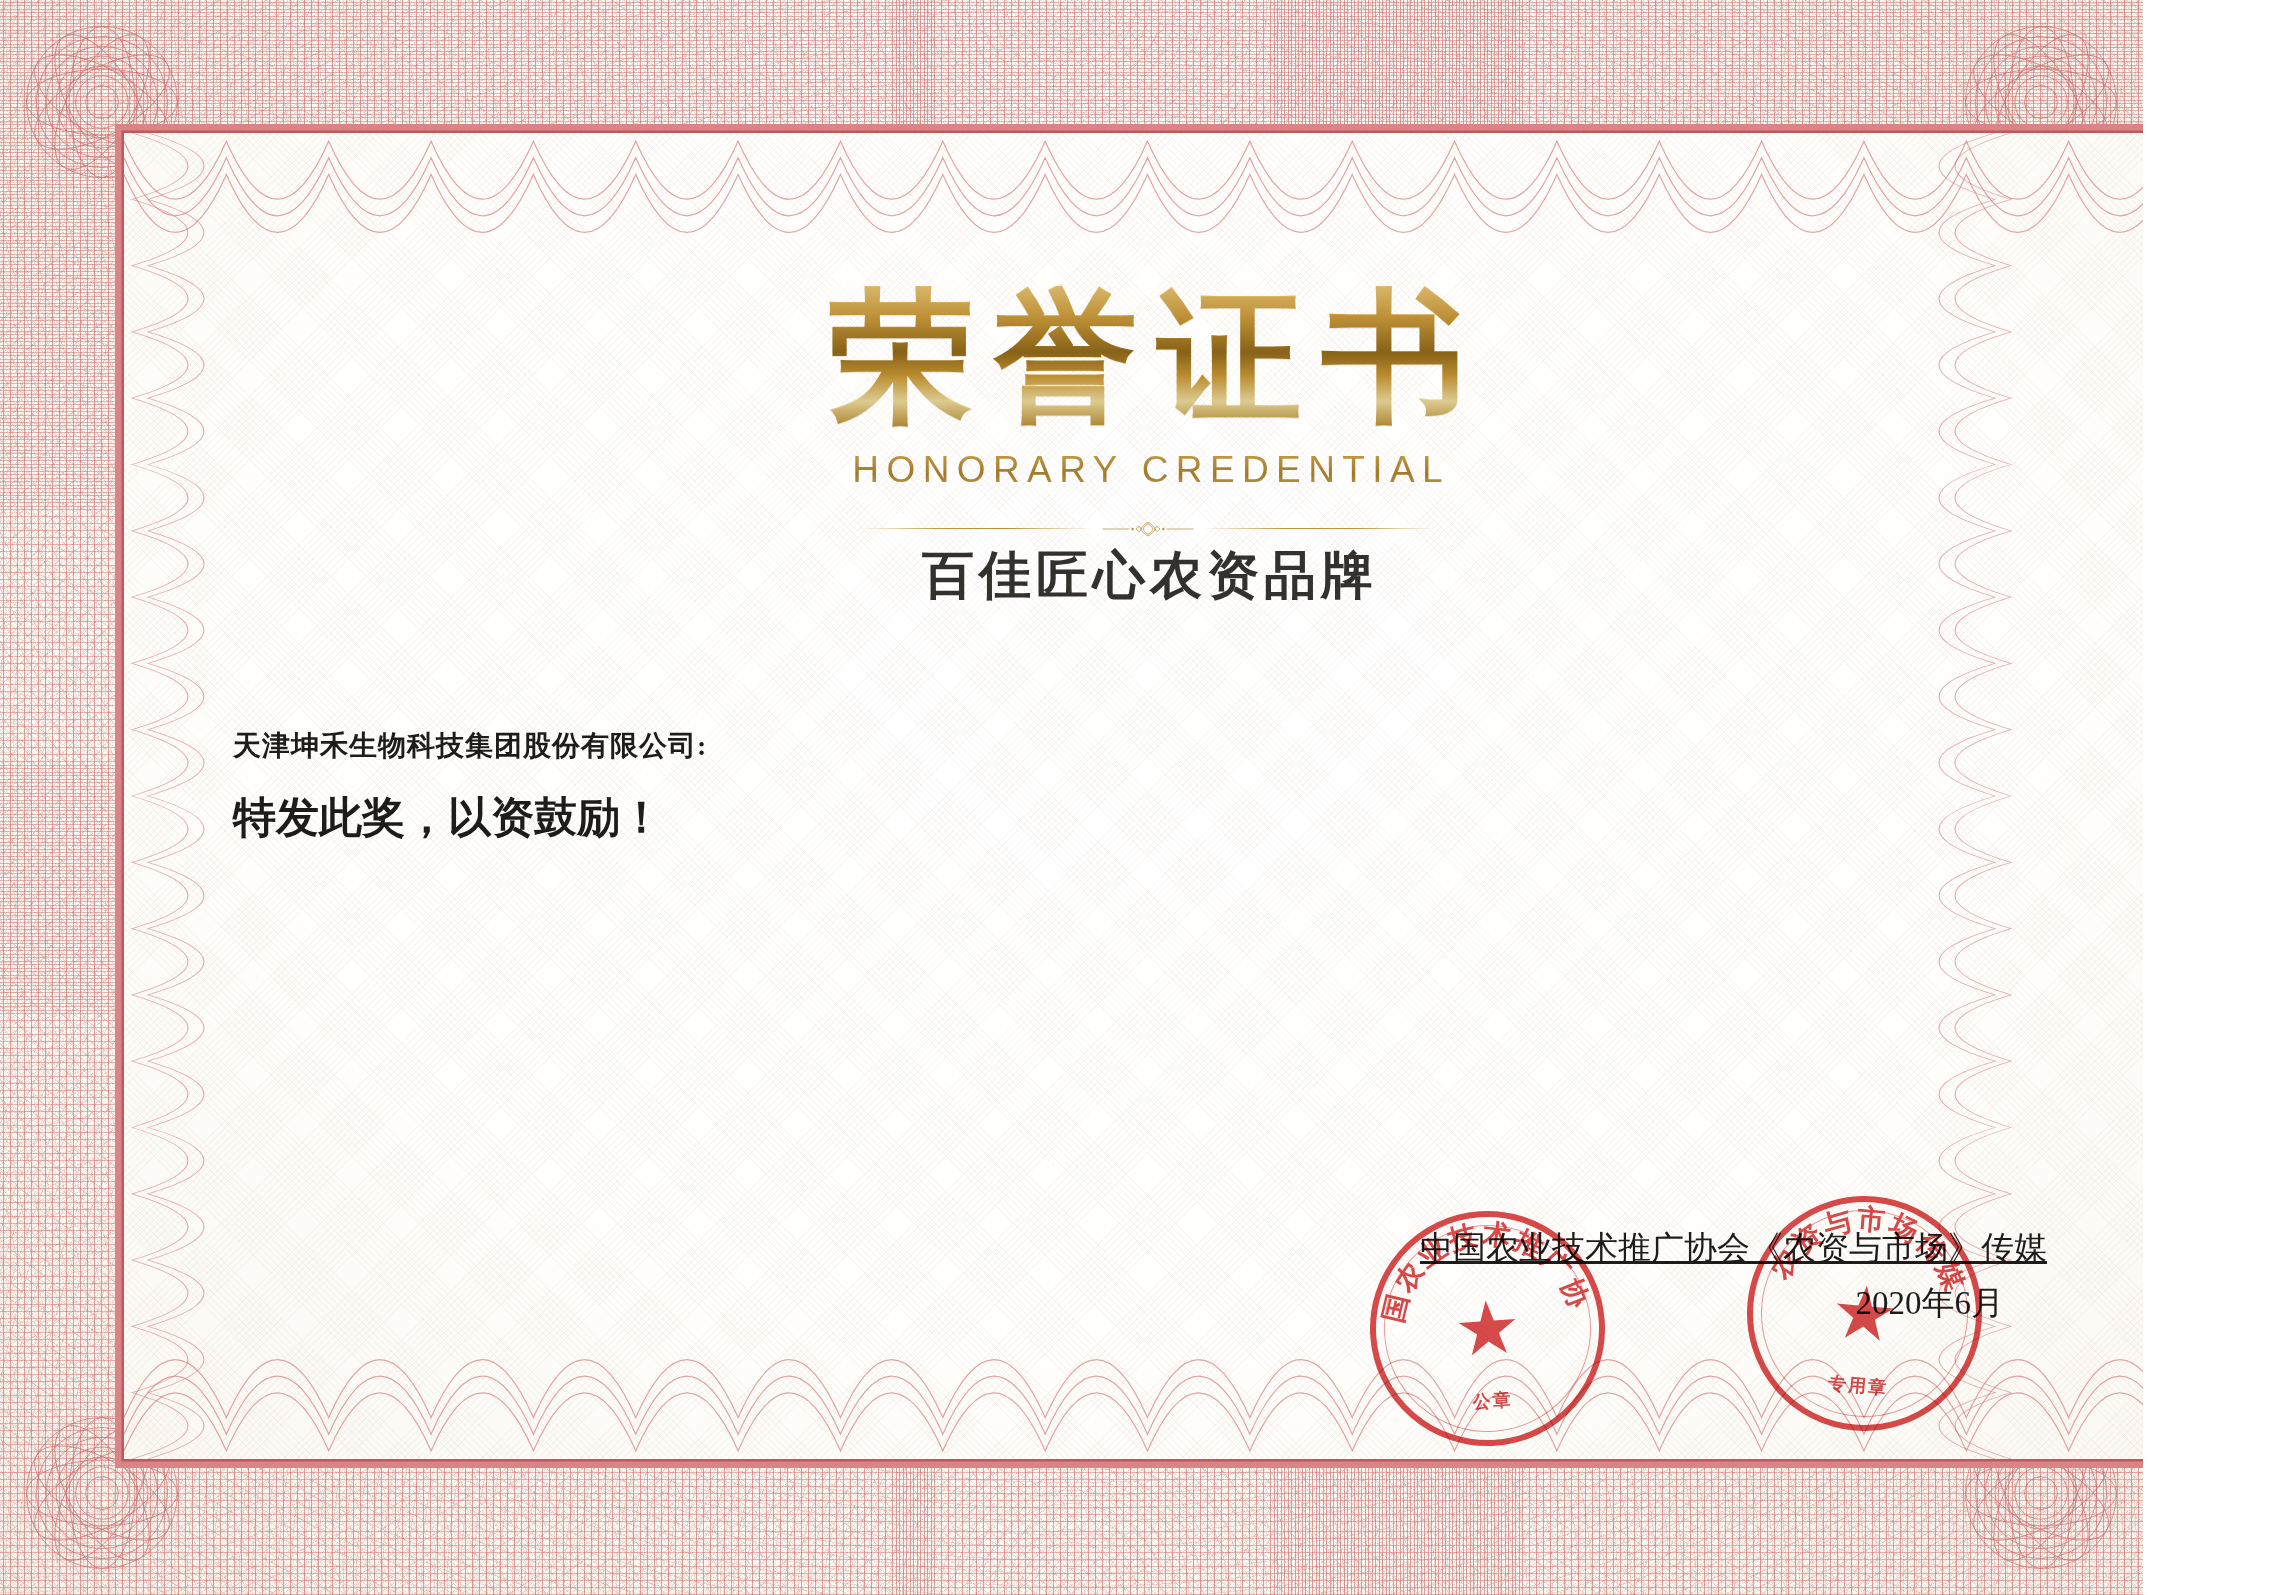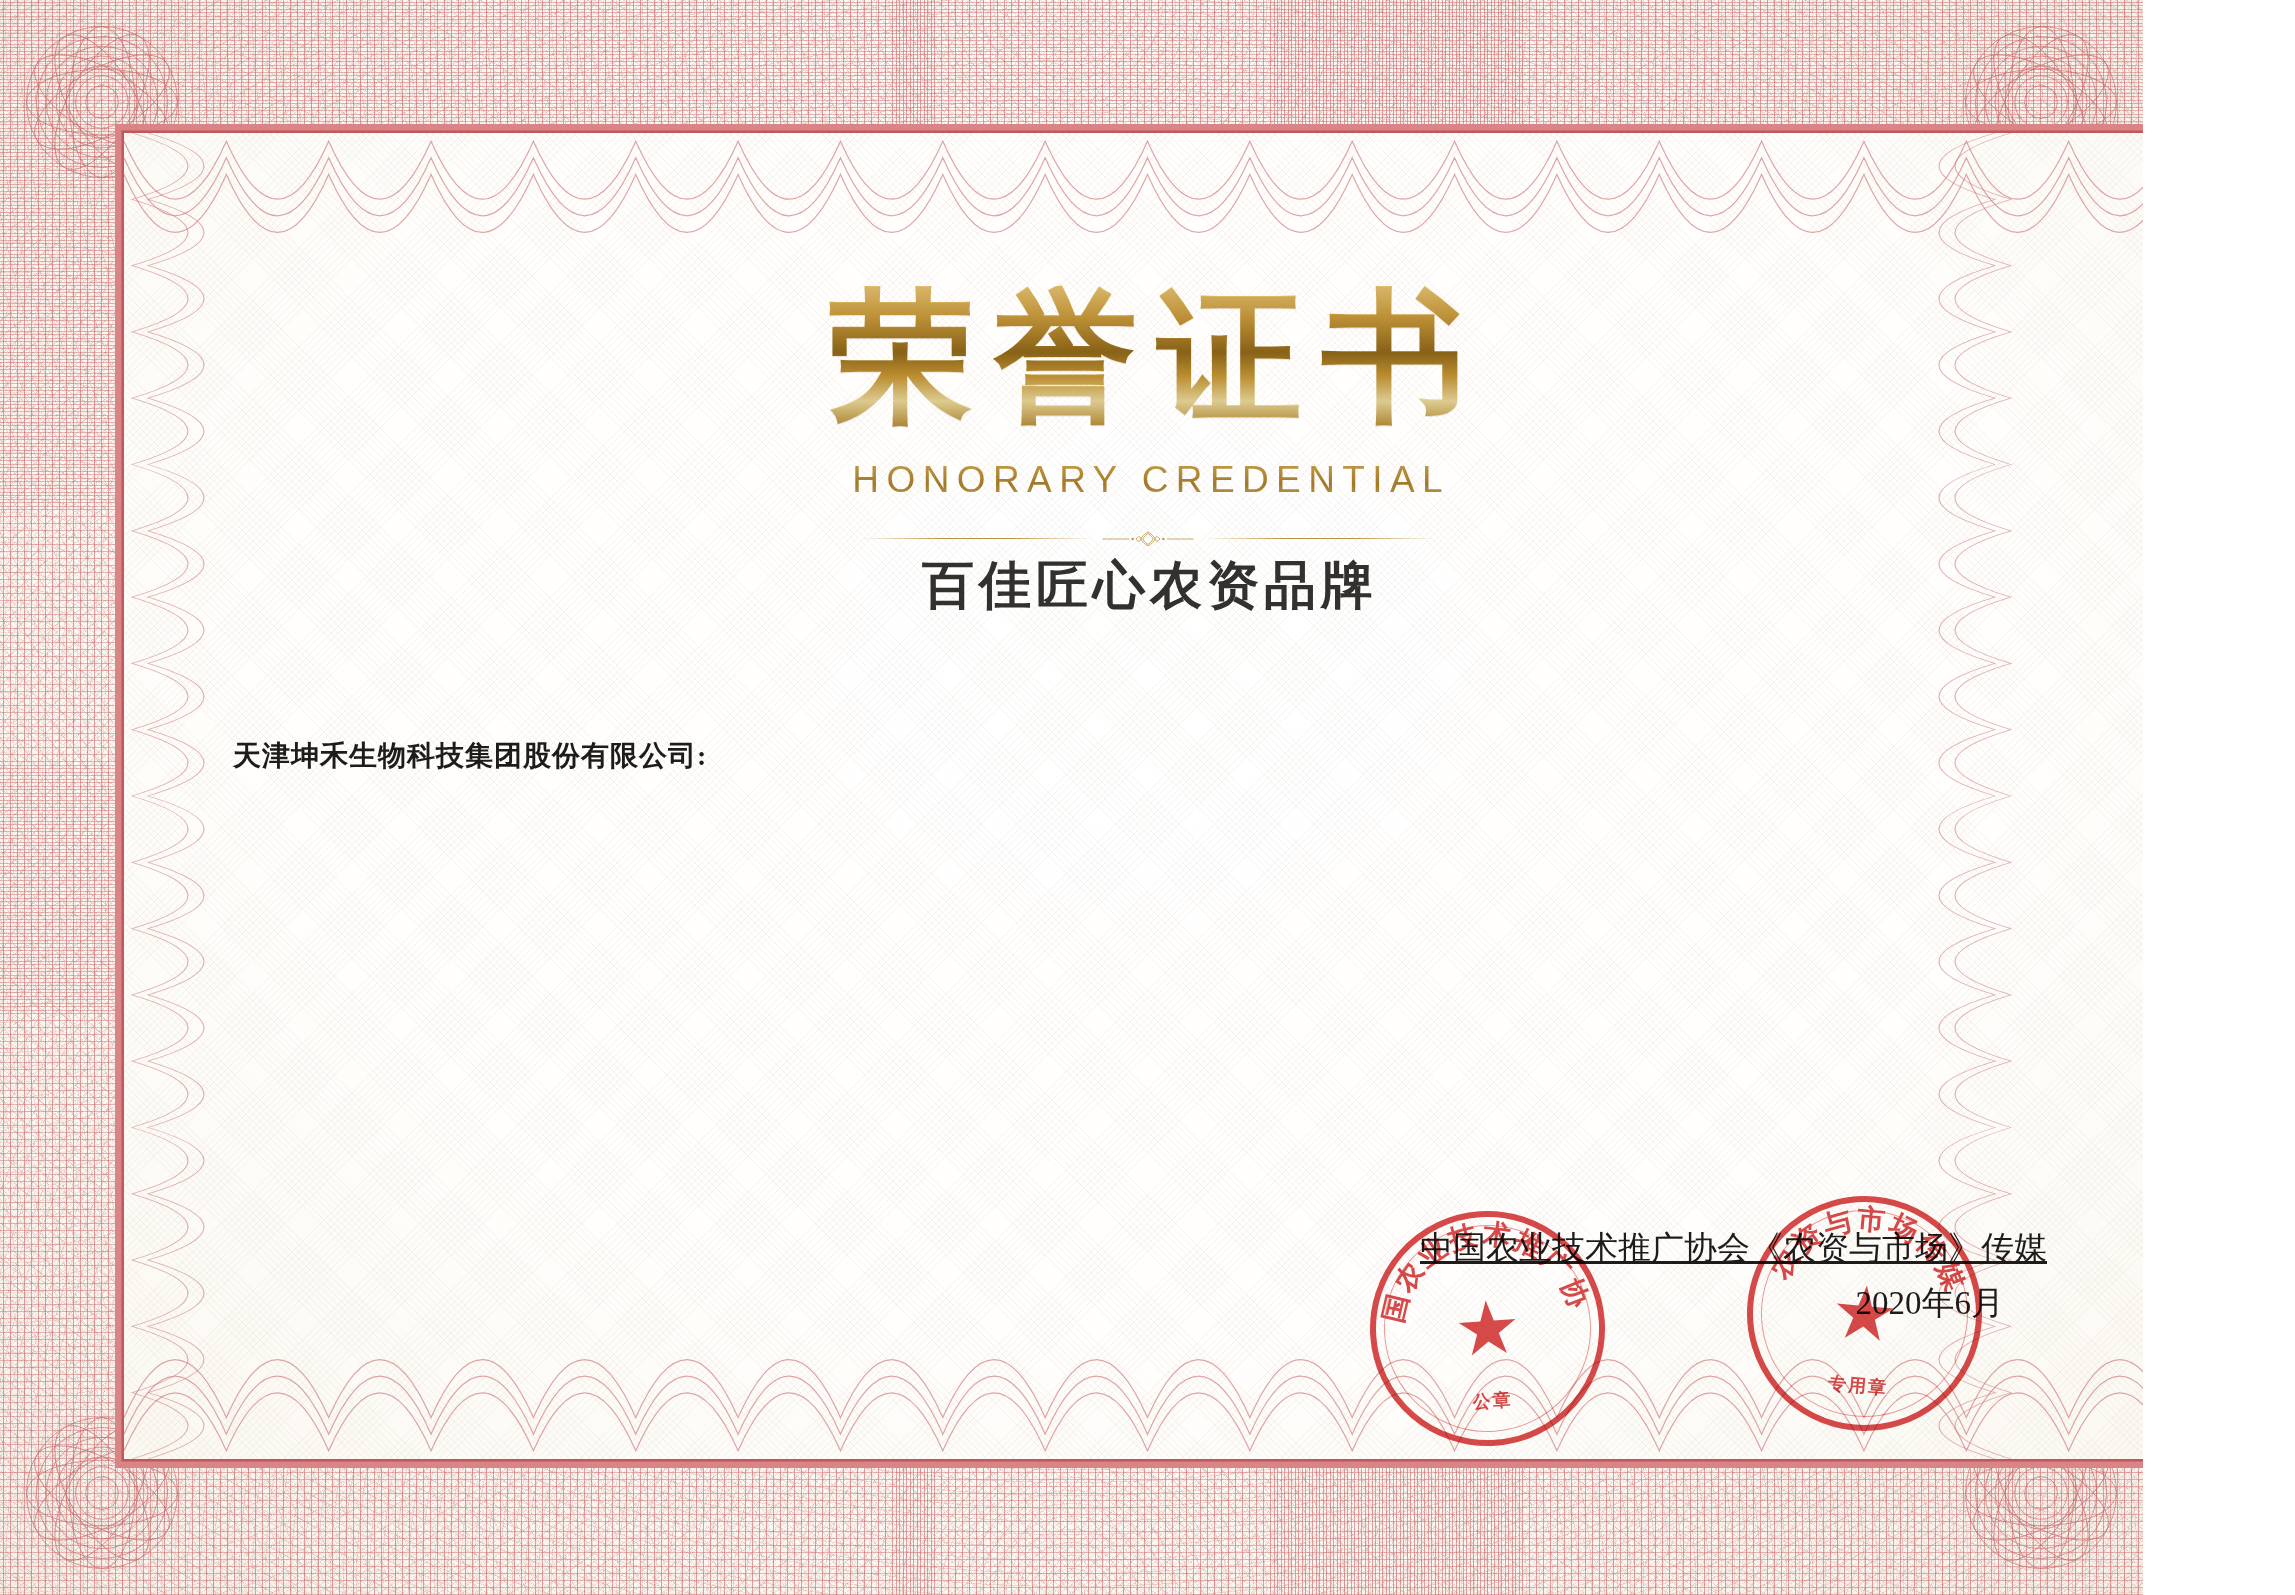--- a/index.html
+++ b/index.html
@@ -158,21 +158,21 @@
       #eedfa6 80%,
       #b0832a 100%);
     -webkit-background-clip: text;
     background-clip: text;
     color: transparent;
     -webkit-text-fill-color: transparent;
     text-shadow: 0 1px 0 rgba(120,85,20,0.15);
   }
 
   .cert-title-en {
-    margin-top: 29px;
+    margin-top: 19px;
     font-family: "Liberation Sans", sans-serif;
     font-size: 37px;
     letter-spacing: 7.4px;
     padding-left: 7.4px;
     font-weight: 500;
     color: #a8802f;
     background: linear-gradient(180deg, #caa14a 0%, #a07828 60%, #c2a057 100%);
     -webkit-background-clip: text;
     background-clip: text;
     -webkit-text-fill-color: transparent;
@@ -426,20 +426,21 @@
           <circle cx="79" cy="24" r="2.4" fill="#bd9341"></circle>
           <circle cx="141" cy="24" r="2.4" fill="#bd9341"></circle>
         </svg>
       </div>
 
       <div class="subtitle">百佳匠心农资品牌</div>
     </div>
 
     <div class="body-block">
       <div class="recipient">天津坤禾生物科技集团股份有限公司:</div>
+      <div class="closing">特发此奖，以资鼓励！</div>
     </div>
 
     <div class="signature-block">
       <div class="signature-org">中国农业技术推广协会《农资与市场》传媒</div>
       <div class="signature-date">2020年6月</div>
     </div>
   </div>
 
   <div class="seal seal-left">
     <div class="seal-inner-ring"></div>

